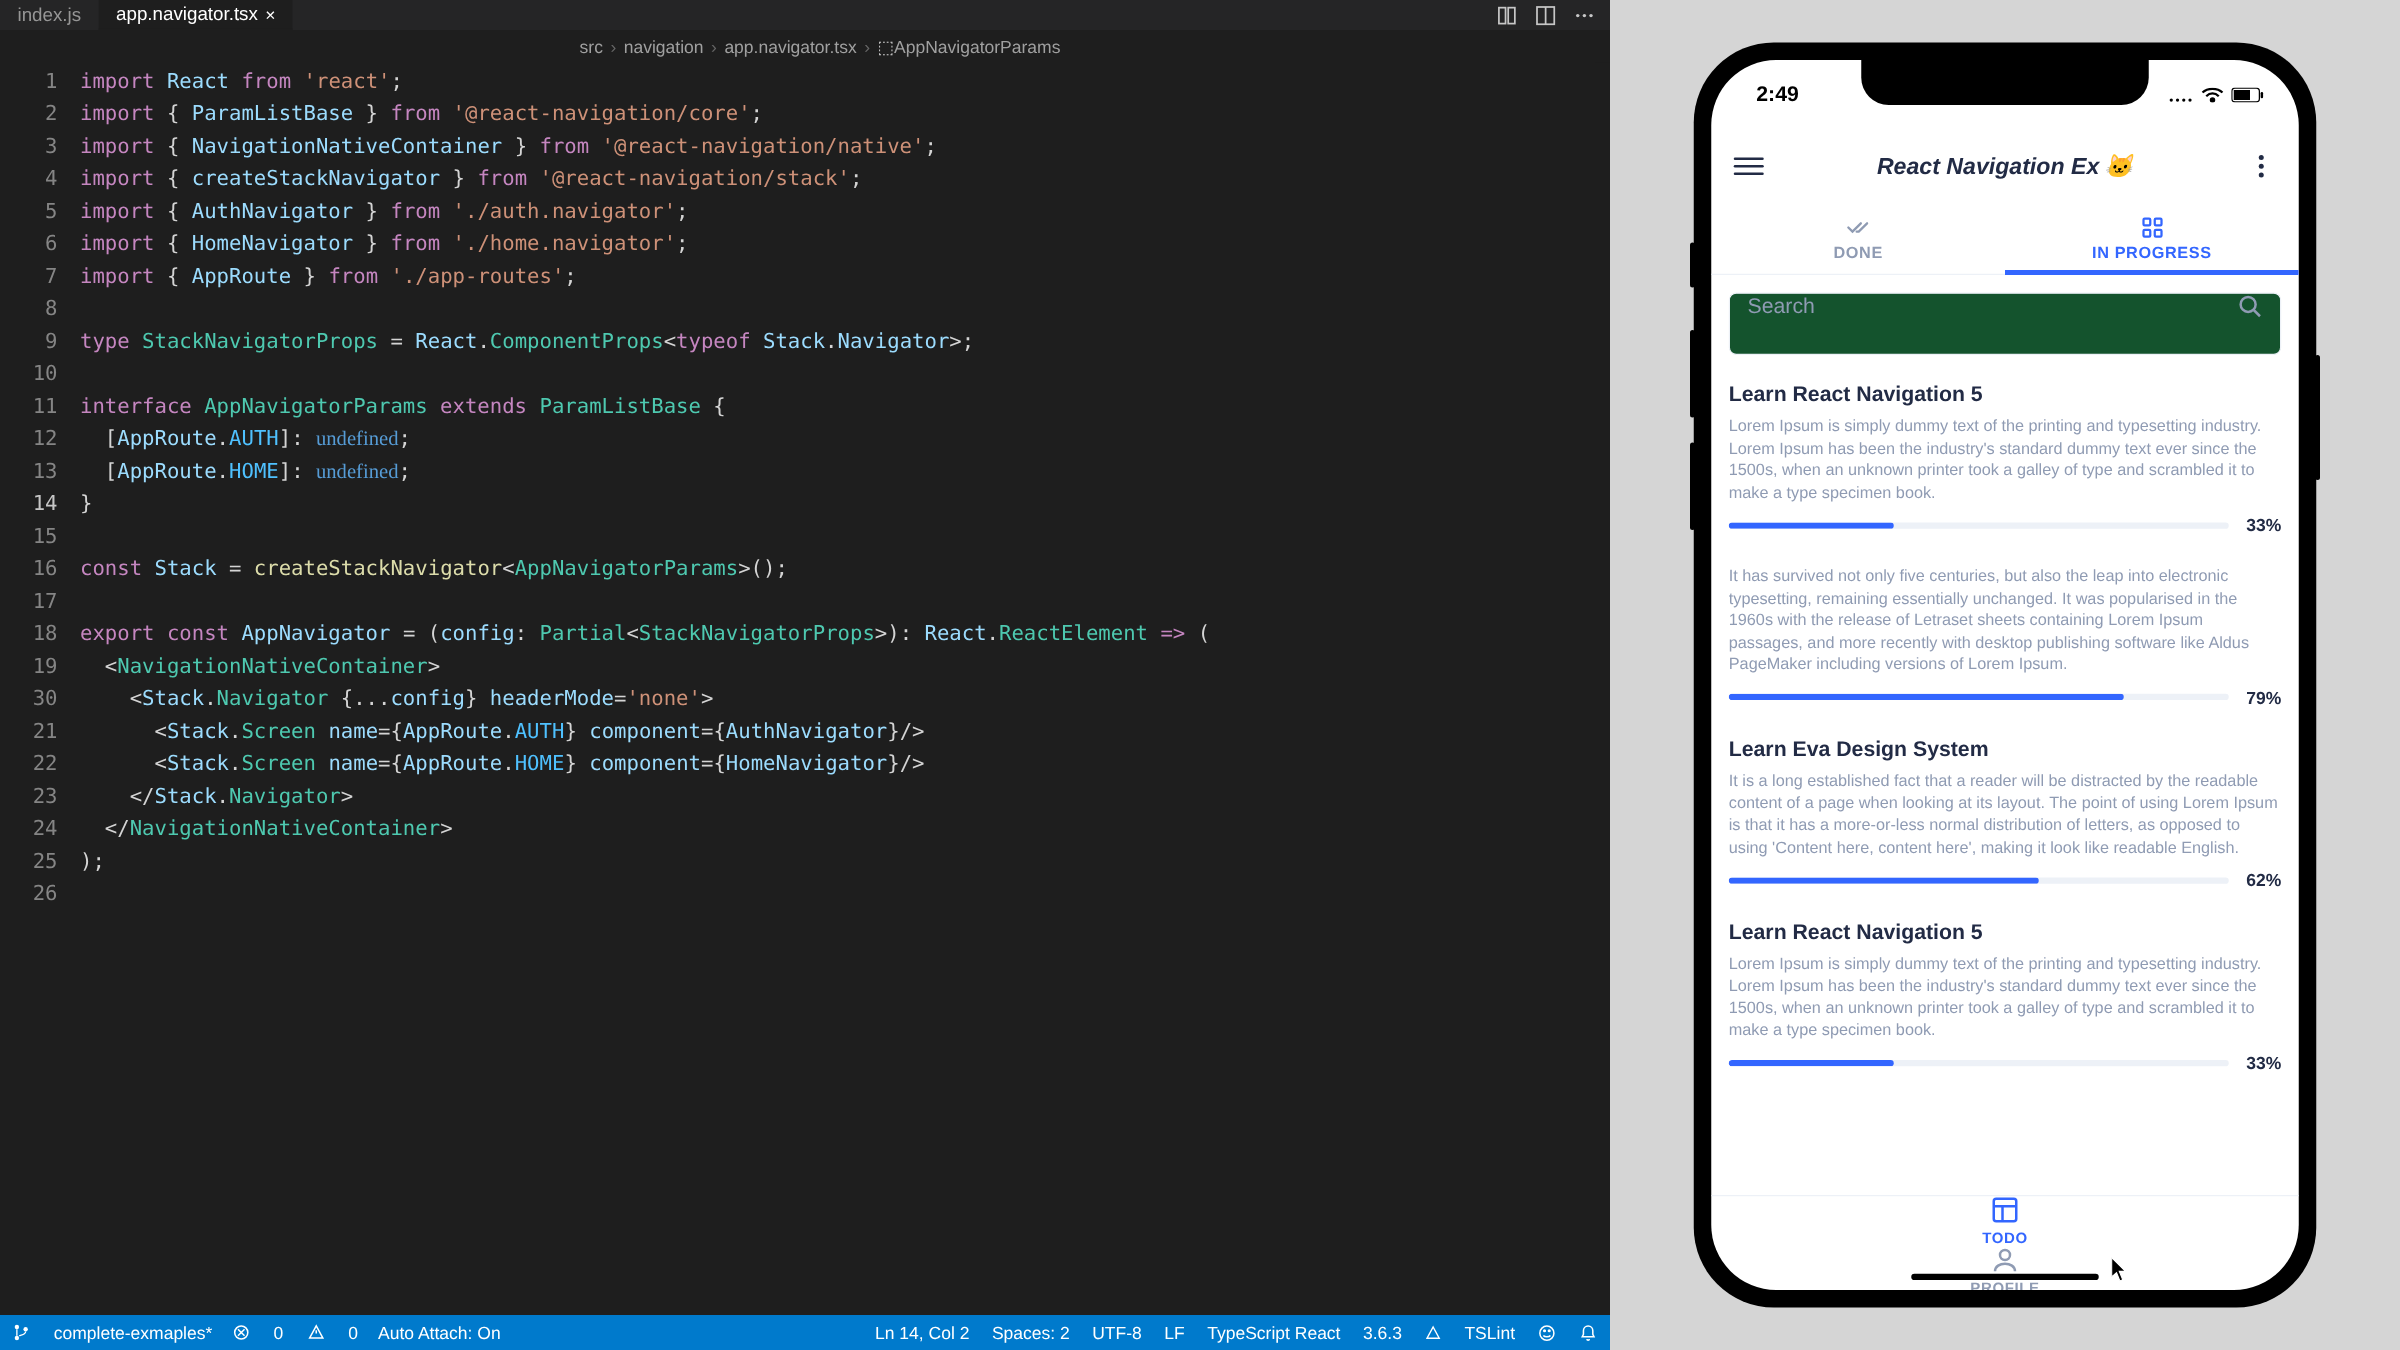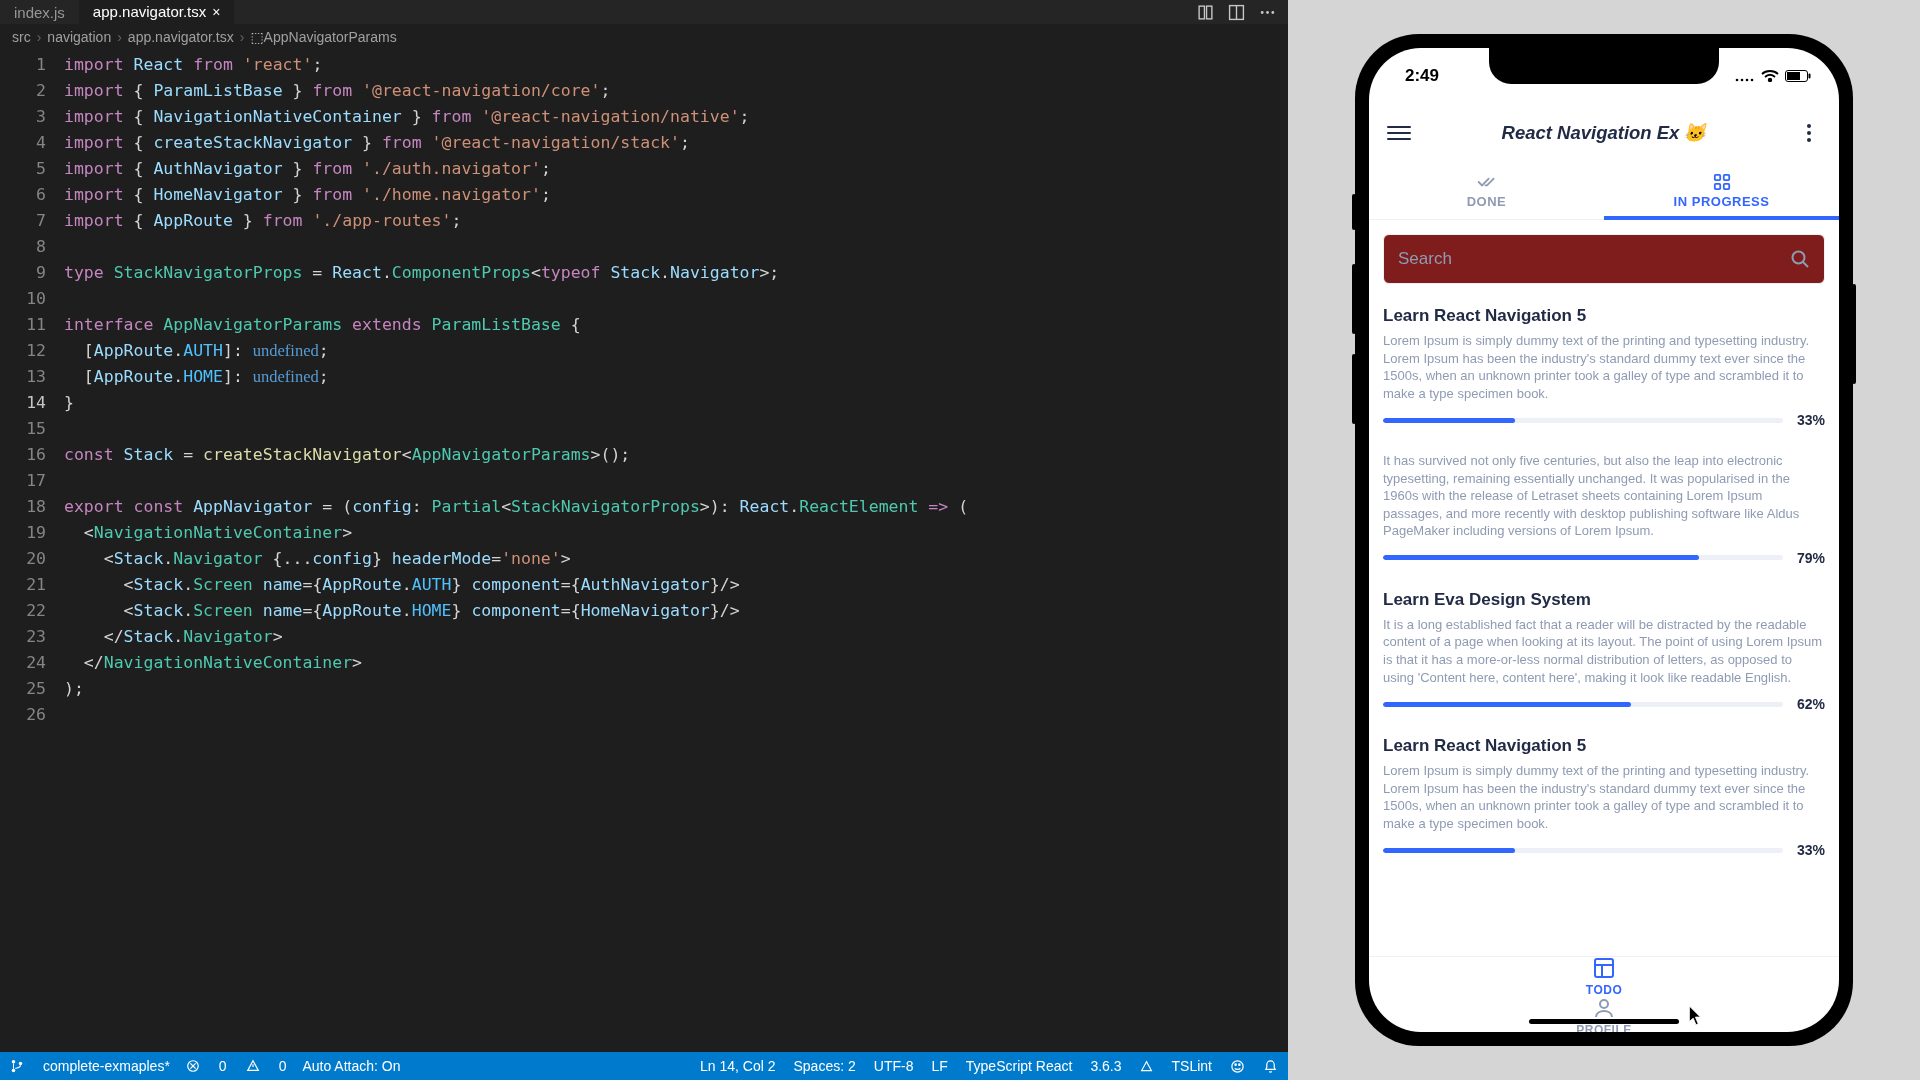--- a/index.html
+++ b/index.html
@@ -28,21 +28,21 @@
   align-items: center;
   font-size: 15px;
 }
 .tab { padding: 0 14px; height:100%; display:flex; align-items:center; gap:6px; color:#969696; }
 .tab.active { background:#1e1e1e; color:#fff; border-bottom:1px solid #1e1e1e; }
 .tab .close-x { font-size:14px; }
 .tabs-actions { margin-left:auto; display:flex; gap:14px; padding-right:12px; color:#c7c7c7; }
 .tabs-actions svg { width:17px; height:17px; }
 .breadcrumbs {
   height: 26px; background:#1e1e1e; display:flex; align-items:center;
-  font-size:14px; color:#a0a0a0; padding-left:12px;
+  font-size:14px; color:#a0a0a0; padding-left:24px;justify-content:center;
 }
 .breadcrumbs .sep { margin:0 6px; color:#666; }
 .code-area { flex:1; display:flex; font-family: 'Menlo','Consolas',monospace; font-size:16.5px; line-height:26px; overflow:hidden; }
 .gutter { width: 64px; text-align:right; color:#858585; padding-right:18px; padding-top:2px; user-select:none; }
 .gutter .cur { color:#c6c6c6; }
 .code { flex:1; padding-top:2px; white-space:pre; }
 .tok-kw { color:#c586c0; } 
 .tok-blue { color:#569cd6;font-family:Liberation Serif, serif; } 
 .tok-str { color:#ce9178; }
 .tok-type { color:#4ec9b0; }
@@ -85,21 +85,21 @@
 .hamburger span { height:2px; background:#222b45; border-radius:2px; }
 .more-v { align-items:center; gap:3px; }
 .more-v span { width:4px; height:4px; border-radius:50%; background:#222b45; }
 
 .top-tabs { display:flex; height:58px; border-bottom:1px solid #edf1f7; }
 .top-tab { flex:1; display:flex; flex-direction:column; align-items:center; justify-content:center; gap:3px; font-size:13px; font-weight:800; letter-spacing:0.5px; color:#8f9bb3; position:relative; }
 .top-tab.active { color:#3366ff; }
 .top-tab.active::after { content:""; position:absolute; bottom:-1px; left:0; right:0; height:4px; background:#3366ff; }
 .top-tab svg { width:20px; height:18px; }
 
-.search-box { margin:14px 14px 8px; background:#7f1d1d; border:1px solid #edf1f7; border-radius:6px; height:50px; display:flex; align-items:center; padding:0 14px; color:#8f9bb3; font-size:17px; }
+.search-box { margin:14px 14px 8px; background:#14532d; border:1px solid #edf1f7; border-radius:6px; height:50px; display:flex; align-items:flex-start; padding:0 14px; color:#8f9bb3; font-size:17px; }
 .search-box .ph { flex:1; }
 
 .list { flex:1; overflow:hidden; padding:0 14px; }
 .card { padding:14px 0 10px; }
 .card + .card { border-top: none; }
 .card h3 { font-size:17px; font-weight:800; color:#222b45; margin-bottom:6px; }
 .card p { font-size:13px; color:#8f9bb3; line-height:1.35; margin-bottom:10px; }
 .prog-row { display:flex; align-items:center; gap:14px; }
 .prog-bar { flex:1; height:5px; background:#edf1f7; border-radius:3px; overflow:hidden; }
 .prog-fill { height:100%; background:#3366ff; border-radius:3px; }
@@ -169,21 +169,21 @@
         <div>10</div>
         <div>11</div>
         <div>12</div>
         <div>13</div>
         <div class="cur">14</div>
         <div>15</div>
         <div>16</div>
         <div>17</div>
         <div>18</div>
         <div>19</div>
-        <div>20</div>
+        <div>30</div>
         <div>21</div>
         <div>22</div>
         <div>23</div>
         <div>24</div>
         <div>25</div>
         <div>26</div>
       </div>
     <div class="code" id="code"><div><span class="tok-kw">import</span><span class="tok-punc"> </span><span class="tok-var">React</span><span class="tok-punc"> </span><span class="tok-kw">from</span><span class="tok-punc"> </span><span class="tok-str">'react'</span><span class="tok-punc">;</span></div><div><span class="tok-kw">import</span><span class="tok-punc"> { </span><span class="tok-var">ParamListBase</span><span class="tok-punc"> } </span><span class="tok-kw">from</span><span class="tok-punc"> </span><span class="tok-str">'@react-navigation/core'</span><span class="tok-punc">;</span></div><div><span class="tok-kw">import</span><span class="tok-punc"> { </span><span class="tok-var">NavigationNativeContainer</span><span class="tok-punc"> } </span><span class="tok-kw">from</span><span class="tok-punc"> </span><span class="tok-str">'@react-navigation/native'</span><span class="tok-punc">;</span></div><div><span class="tok-kw">import</span><span class="tok-punc"> { </span><span class="tok-var">createStackNavigator</span><span class="tok-punc"> } </span><span class="tok-kw">from</span><span class="tok-punc"> </span><span class="tok-str">'@react-navigation/stack'</span><span class="tok-punc">;</span></div><div><span class="tok-kw">import</span><span class="tok-punc"> { </span><span class="tok-var">AuthNavigator</span><span class="tok-punc"> } </span><span class="tok-kw">from</span><span class="tok-punc"> </span><span class="tok-str">'./auth.navigator'</span><span class="tok-punc">;</span></div><div><span class="tok-kw">import</span><span class="tok-punc"> { </span><span class="tok-var">HomeNavigator</span><span class="tok-punc"> } </span><span class="tok-kw">from</span><span class="tok-punc"> </span><span class="tok-str">'./home.navigator'</span><span class="tok-punc">;</span></div><div><span class="tok-kw">import</span><span class="tok-punc"> { </span><span class="tok-var">AppRoute</span><span class="tok-punc"> } </span><span class="tok-kw">from</span><span class="tok-punc"> </span><span class="tok-str">'./app-routes'</span><span class="tok-punc">;</span></div><div>&nbsp;</div><div><span class="tok-kw">type</span><span class="tok-punc"> </span><span class="tok-type">StackNavigatorProps</span><span class="tok-punc"> = </span><span class="tok-var">React</span><span class="tok-punc">.</span><span class="tok-type">ComponentProps</span><span class="tok-punc">&lt;</span><span class="tok-kw">typeof</span><span class="tok-punc"> </span><span class="tok-var">Stack</span><span class="tok-punc">.</span><span class="tok-var">Navigator</span><span class="tok-punc">&gt;;</span></div><div>&nbsp;</div><div><span class="tok-kw">interface</span><span class="tok-punc"> </span><span class="tok-type">AppNavigatorParams</span><span class="tok-punc"> </span><span class="tok-kw">extends</span><span class="tok-punc"> </span><span class="tok-type">ParamListBase</span><span class="tok-punc"> {</span></div><div><span class="tok-punc">  [</span><span class="tok-var">AppRoute</span><span class="tok-punc">.</span><span class="tok-enum">AUTH</span><span class="tok-punc">]: </span><span class="tok-blue">undefined</span><span class="tok-punc">;</span></div><div><span class="tok-punc">  [</span><span class="tok-var">AppRoute</span><span class="tok-punc">.</span><span class="tok-enum">HOME</span><span class="tok-punc">]: </span><span class="tok-blue">undefined</span><span class="tok-punc">;</span></div><div><span class="tok-punc">}</span></div><div>&nbsp;</div><div><span class="tok-kw">const</span><span class="tok-punc"> </span><span class="tok-var">Stack</span><span class="tok-punc"> = </span><span class="tok-fn">createStackNavigator</span><span class="tok-punc">&lt;</span><span class="tok-type">AppNavigatorParams</span><span class="tok-punc">&gt;();</span></div><div>&nbsp;</div><div><span class="tok-kw">export</span><span class="tok-punc"> </span><span class="tok-kw">const</span><span class="tok-punc"> </span><span class="tok-var">AppNavigator</span><span class="tok-punc"> = (</span><span class="tok-var">config</span><span class="tok-punc">: </span><span class="tok-type">Partial</span><span class="tok-punc">&lt;</span><span class="tok-type">StackNavigatorProps</span><span class="tok-punc">&gt;): </span><span class="tok-var">React</span><span class="tok-punc">.</span><span class="tok-type">ReactElement</span><span class="tok-punc"> </span><span class="tok-kw">=&gt;</span><span class="tok-punc"> (</span></div><div><span class="tok-punc">  &lt;</span><span class="tok-type">NavigationNativeContainer</span><span class="tok-punc">&gt;</span></div><div><span class="tok-punc">    &lt;</span><span class="tok-var">Stack</span><span class="tok-punc">.</span><span class="tok-type">Navigator</span><span class="tok-punc"> {...</span><span class="tok-var">config</span><span class="tok-punc">} </span><span class="tok-prop">headerMode</span><span class="tok-punc">=</span><span class="tok-str">'none'</span><span class="tok-punc">&gt;</span></div><div><span class="tok-punc">      &lt;</span><span class="tok-var">Stack</span><span class="tok-punc">.</span><span class="tok-type">Screen</span><span class="tok-punc"> </span><span class="tok-prop">name</span><span class="tok-punc">={</span><span class="tok-var">AppRoute</span><span class="tok-punc">.</span><span class="tok-enum">AUTH</span><span class="tok-punc">} </span><span class="tok-prop">component</span><span class="tok-punc">={</span><span class="tok-var">AuthNavigator</span><span class="tok-punc">}/&gt;</span></div><div><span class="tok-punc">      &lt;</span><span class="tok-var">Stack</span><span class="tok-punc">.</span><span class="tok-type">Screen</span><span class="tok-punc"> </span><span class="tok-prop">name</span><span class="tok-punc">={</span><span class="tok-var">AppRoute</span><span class="tok-punc">.</span><span class="tok-enum">HOME</span><span class="tok-punc">} </span><span class="tok-prop">component</span><span class="tok-punc">={</span><span class="tok-var">HomeNavigator</span><span class="tok-punc">}/&gt;</span></div><div><span class="tok-punc">    &lt;/</span><span class="tok-var">Stack</span><span class="tok-punc">.</span><span class="tok-type">Navigator</span><span class="tok-punc">&gt;</span></div><div><span class="tok-punc">  &lt;/</span><span class="tok-type">NavigationNativeContainer</span><span class="tok-punc">&gt;</span></div><div><span class="tok-punc">);</span></div><div>&nbsp;</div></div>
     <div class="minimap"></div>
   </div>

